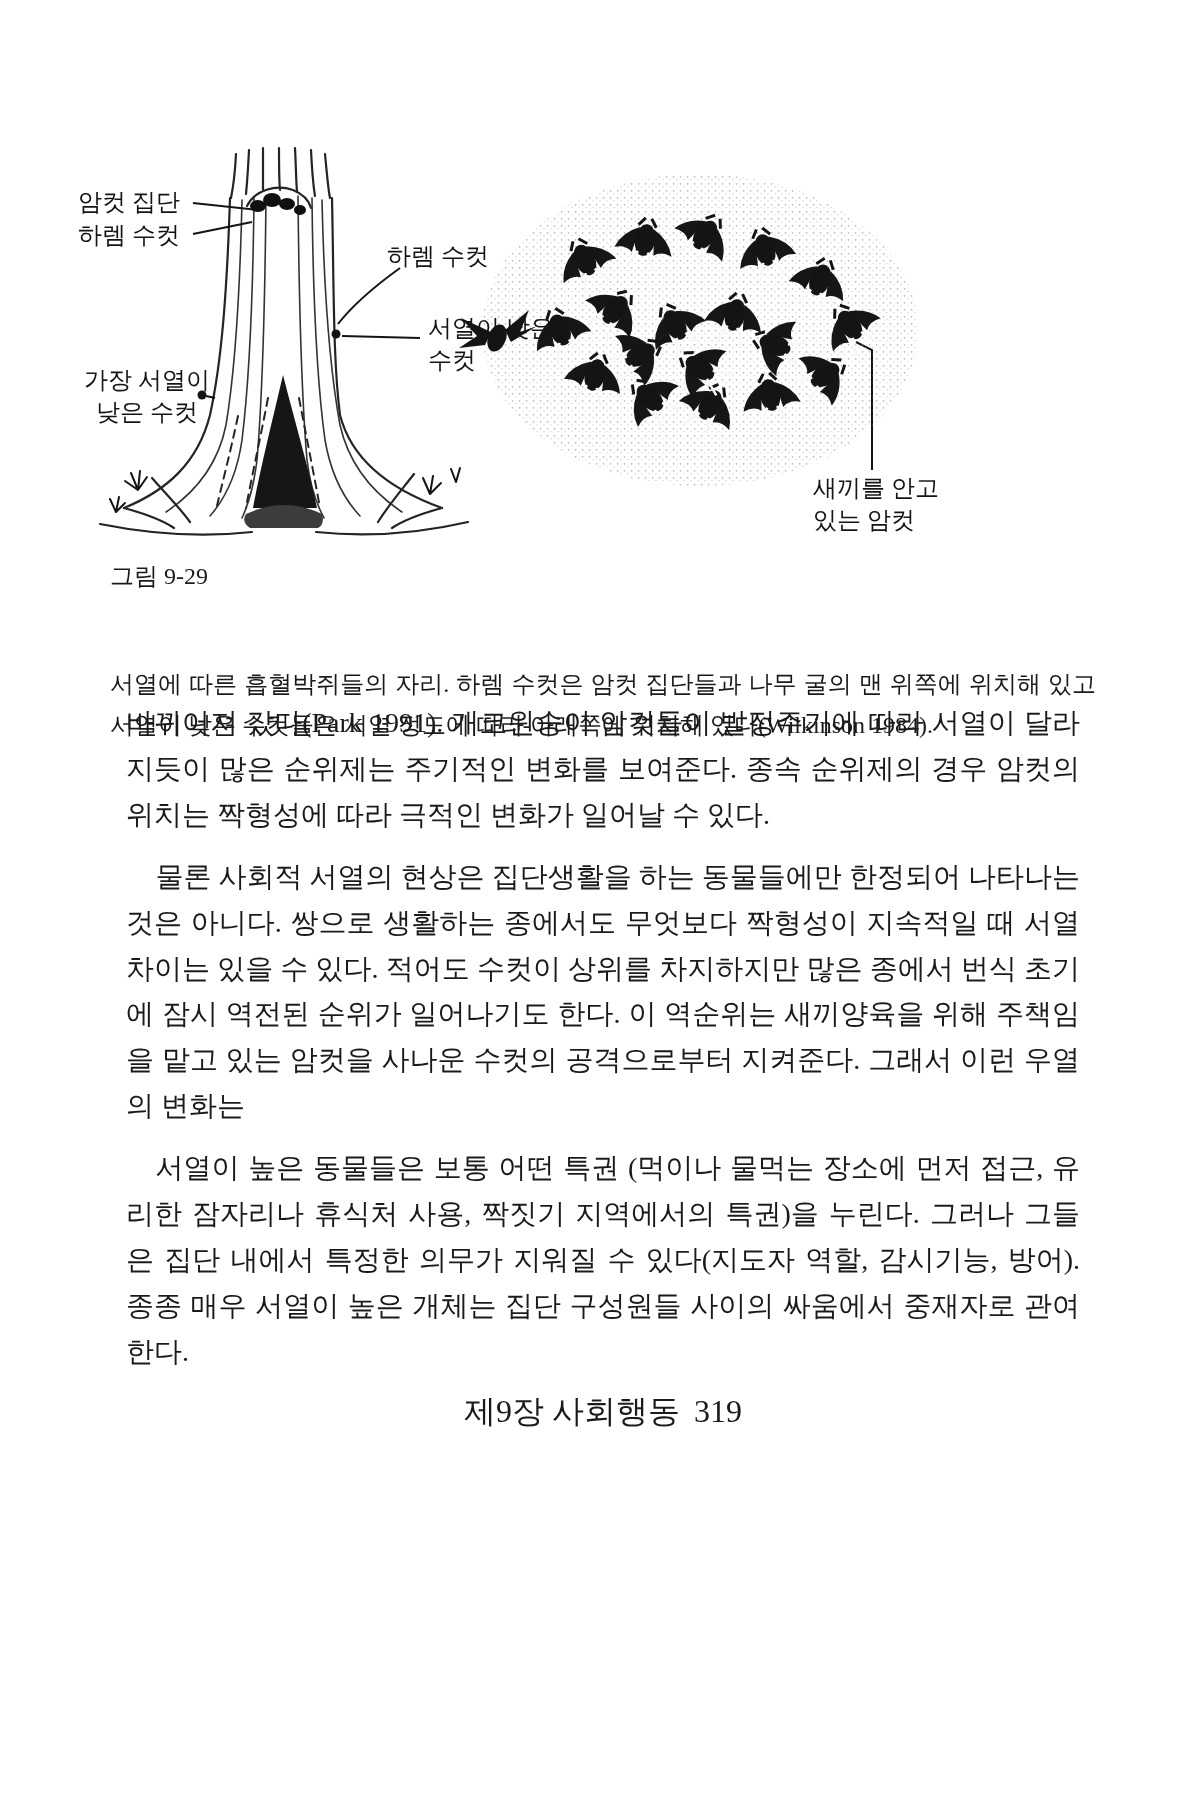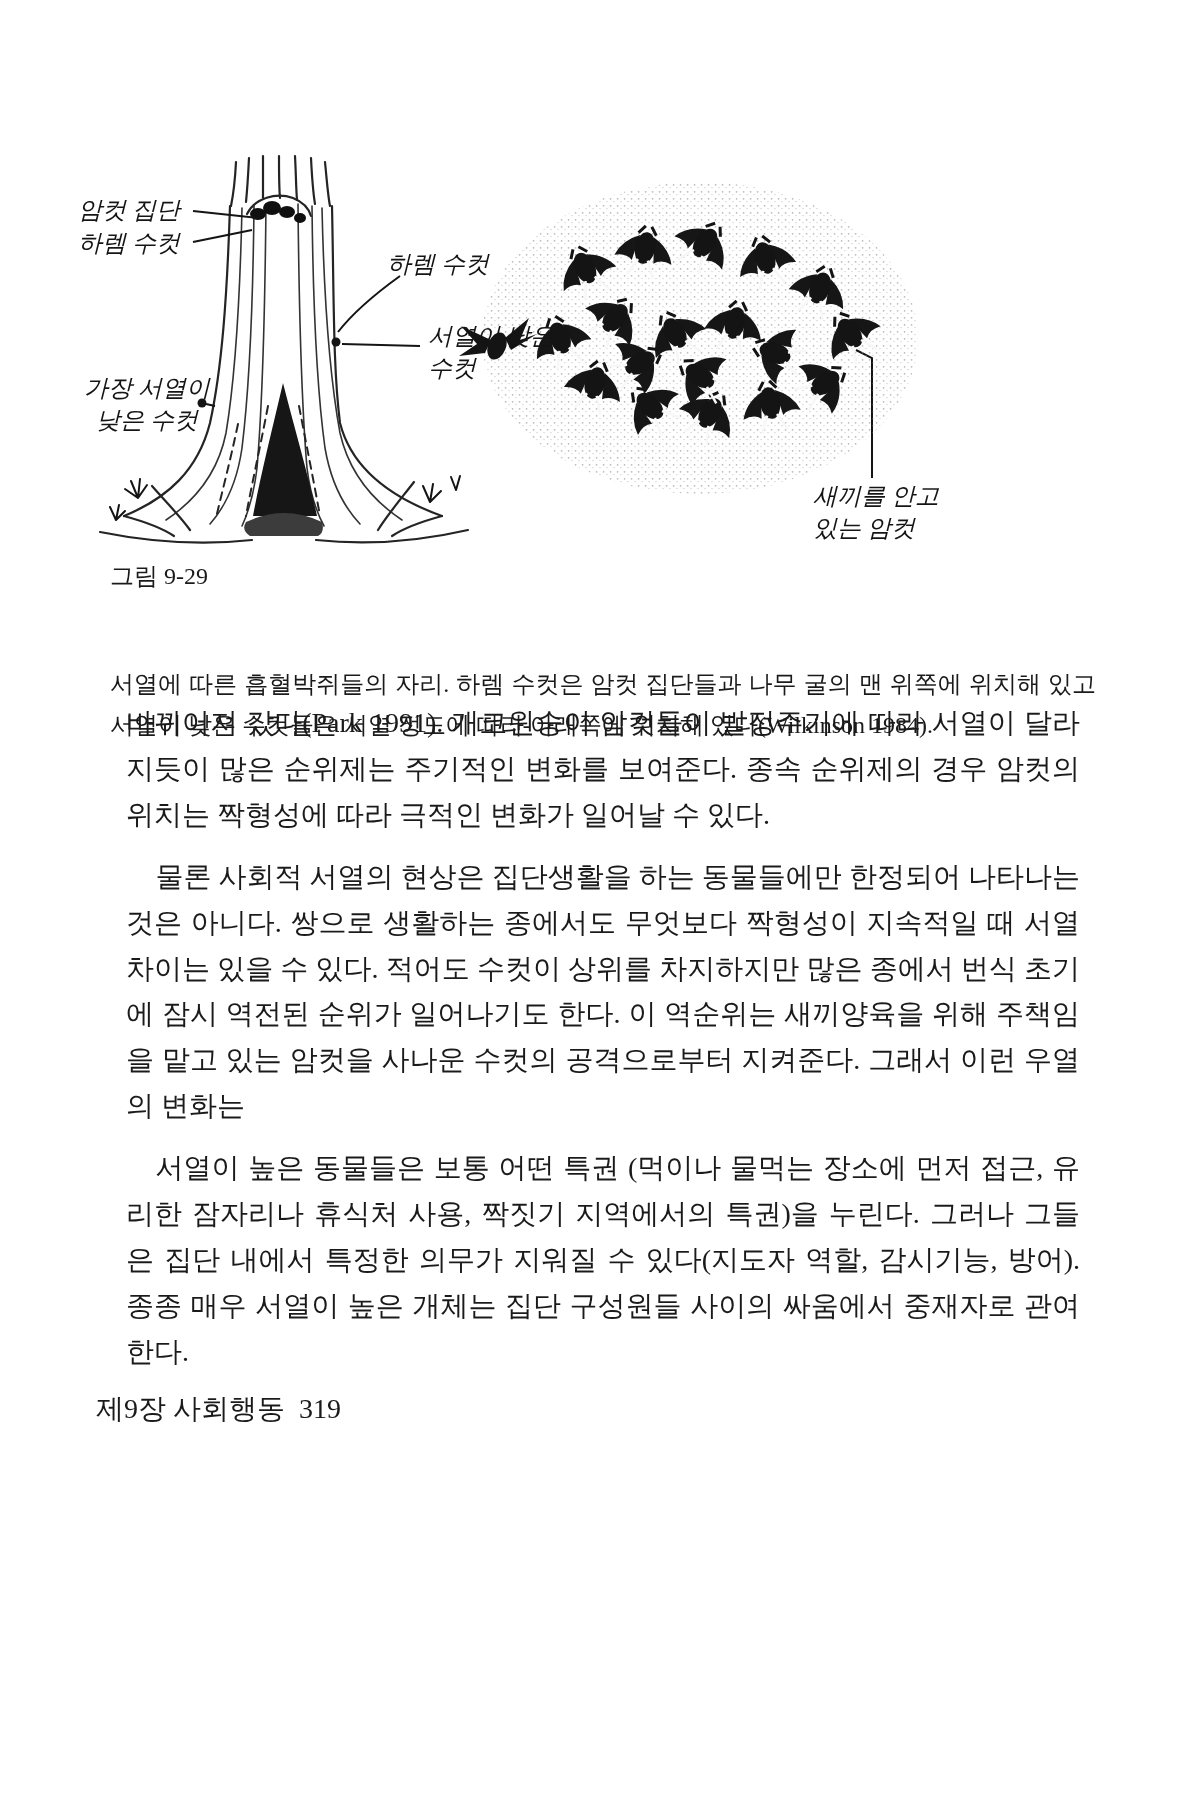--- a/index.html
+++ b/index.html
@@ -5,21 +5,21 @@
   html,body { margin:0; padding:0; background:#e8e8e8; }
   .page {
     position:relative;
     width:1200px; height:1800px;
     margin:0 auto;
     background:#ffffff;
     font-family:"Liberation Serif","DejaVu Serif",serif;
     color:#1a1a1a;
     overflow:hidden;
   }
-  .fig-area { position:absolute; left:0; top:148px; width:1108px; height:424px;font-style:italic; }
+  .fig-area { position:absolute; left:0; top:140px; width:1108px; height:424px; }
   .fig-area svg { position:absolute; left:0; top:0; }
   .fig-label {
     position:absolute;
     font-size:24px;
     line-height:1.35;
     white-space:pre-line;
     color:#141414;
   }
   .caption {
     position:absolute; left:110px; top:556px; width:986px;
@@ -27,22 +27,22 @@
   }
   .caption-number { flex:0 0 108px; }
   .caption-text { flex:1; text-align:justify; }
   .body-text {
     position:absolute; left:110px; top:684px; width:986px;
     font-size:28px; line-height:1.64; text-align:justify;
   }
   .body-text p { margin:16px; }
   .body-text p.indent { text-indent:1.05em; }
   .footer {
-    position:absolute; left:96px; top:1390px; width:986px;
-    text-align:left; font-size:28px;
+    position:absolute; left:110px; top:1390px; width:986px;
+    text-align:center; font-size:32px;
   }
   .footer .pagenum { margin-left:14px; }
 </style>
 </head>
 <body>
 
 <div class="page">
 
   <div class="fig-area">
     <svg viewBox="0 0 1200 424" width="1200" height="424">

